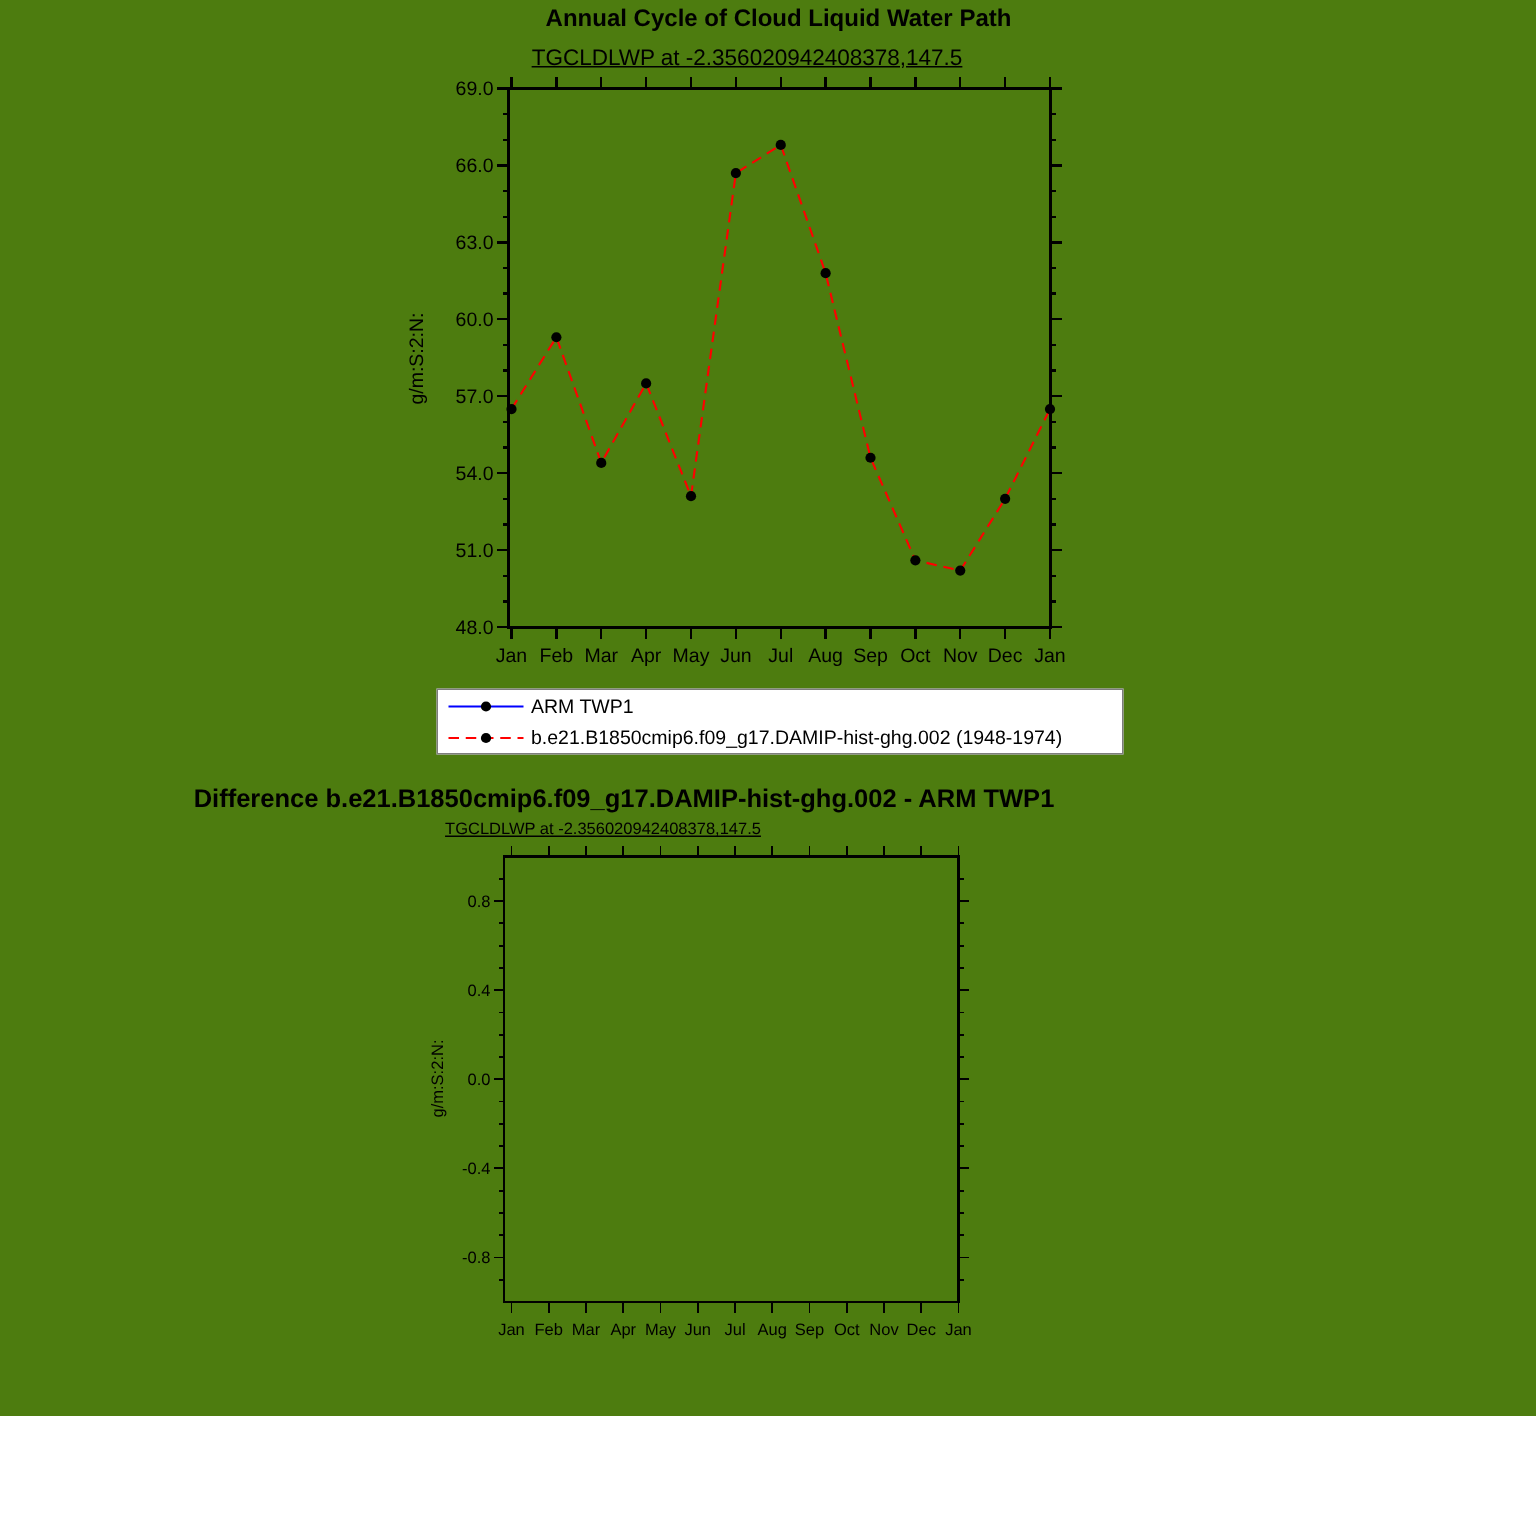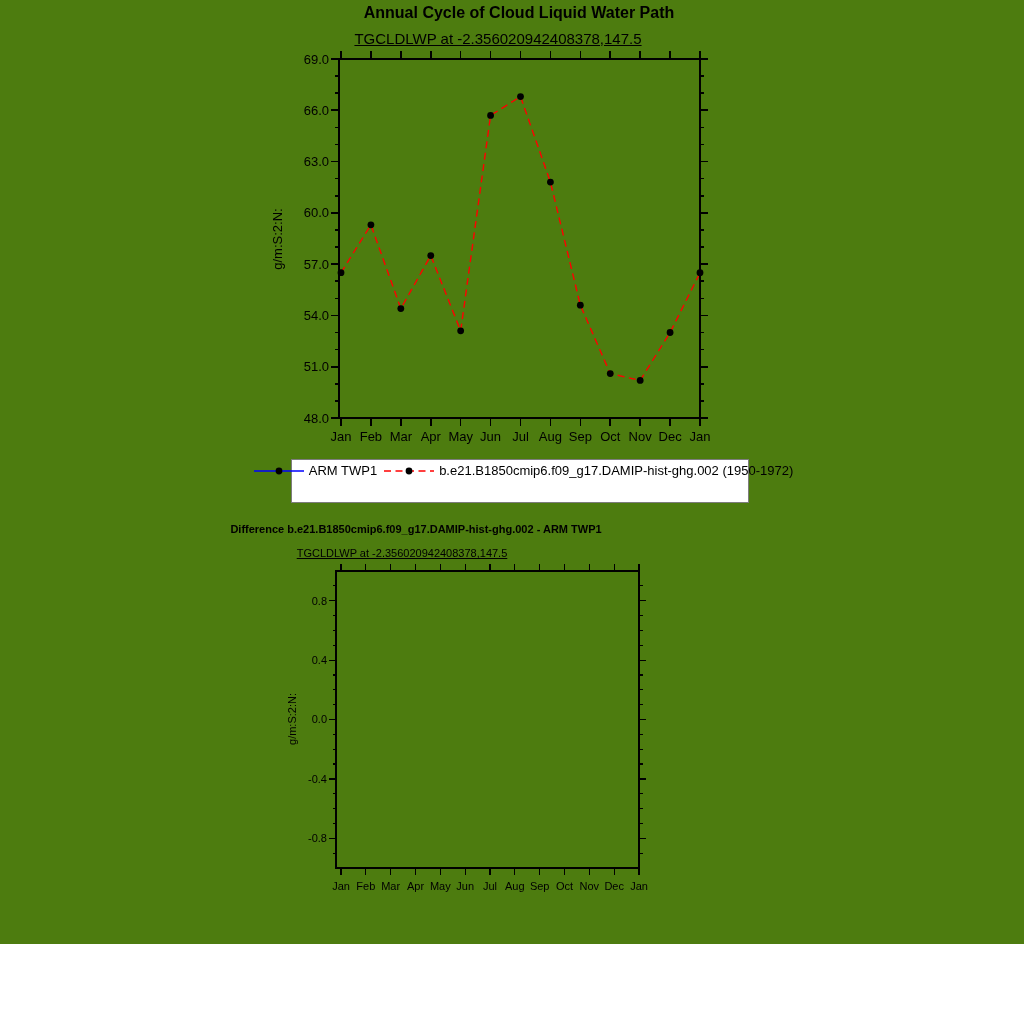--- a/index.html
+++ b/index.html
@@ -22,40 +22,41 @@
   }
   .csub {
     position: absolute;
     transform: translateX(-50%);
     white-space: nowrap;
     font-weight: normal;
     text-decoration: underline;
   }
   #title1 { left: 519px; top: 4px;  font-size: 16px; }
   #sub1   { left: 498px; top: 30px; font-size: 15px; }
-  #title2 { left: 416px; top: 523px; font-size: 11px; }
+  #title2 { left: 416px; top: 523px; font-size: 17px; }
   #sub2   { left: 402px; top: 547px; font-size: 11px; }
   .ylab {
     position: absolute;
     width: 140px; height: 16px;
     text-align: center;
     transform: rotate(-90deg);
     white-space: nowrap;
   }
   #ylab1 { left: 208px; top: 231px; font-size: 13px; }
   #ylab2 { left: 224px; top: 711px; font-size: 11px; }
   #plot-svg { position: absolute; left: 0; top: 0; }
   #legend {
     position: absolute;
     left: 291px; top: 459px;
     width: 458px; height: 44px;
     border: 1px solid #7d7d7d;
     background: #ffffff;
     box-sizing: border-box;
     display: flex;
+    flex-direction: column;
     justify-content: center;
   }
   .legend-row {
     display: flex;
     align-items: center;
     height: 21px;
     padding-left: 4px;
     white-space: nowrap;
   }
   .legend-row svg { flex: 0 0 auto; }
@@ -275,17 +276,17 @@
         <line x1="3" y1="8" x2="53" y2="8" stroke-width="1.4" stroke="#0000ff"></line>
         <circle cx="28" cy="8" r="3.4" fill="#000000"></circle>
       </svg>
       <span class="legend-label">ARM TWP1</span>
     </div>
     <div class="legend-row">
       <svg width="56" height="16">
         <line x1="3" y1="8" x2="53" y2="8" stroke-width="1.4" stroke-dasharray="7 4.5" stroke="#ff0000"></line>
         <circle cx="28" cy="8" r="3.4" fill="#000000"></circle>
       </svg>
-      <span class="legend-label">b.e21.B1850cmip6.f09_g17.DAMIP-hist-ghg.002 (1950-1972)</span>
+      <span class="legend-label">b.e21.B1850cmip6.f09_g17.DAMIP-hist-ghg.002 (1948-1974)</span>
     </div>
   </div>
 
 </div>
 
 </body></html>

